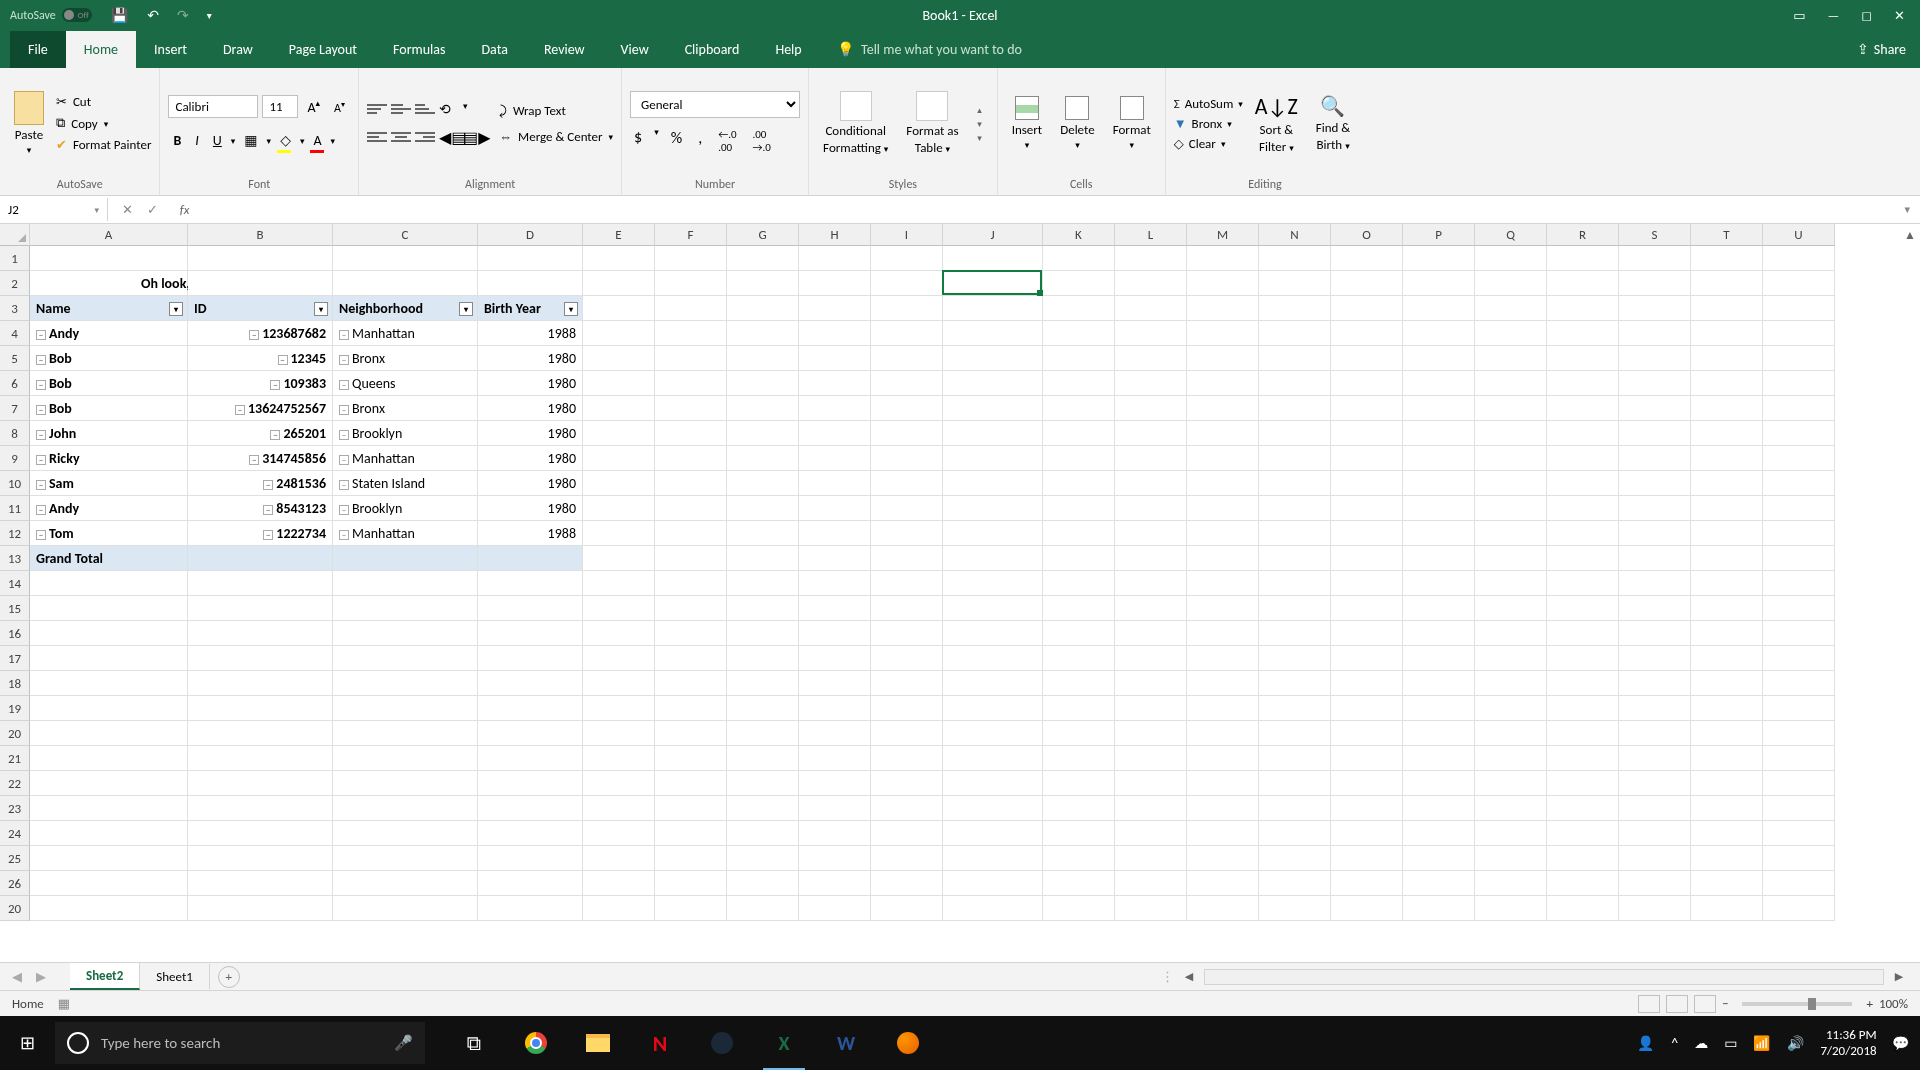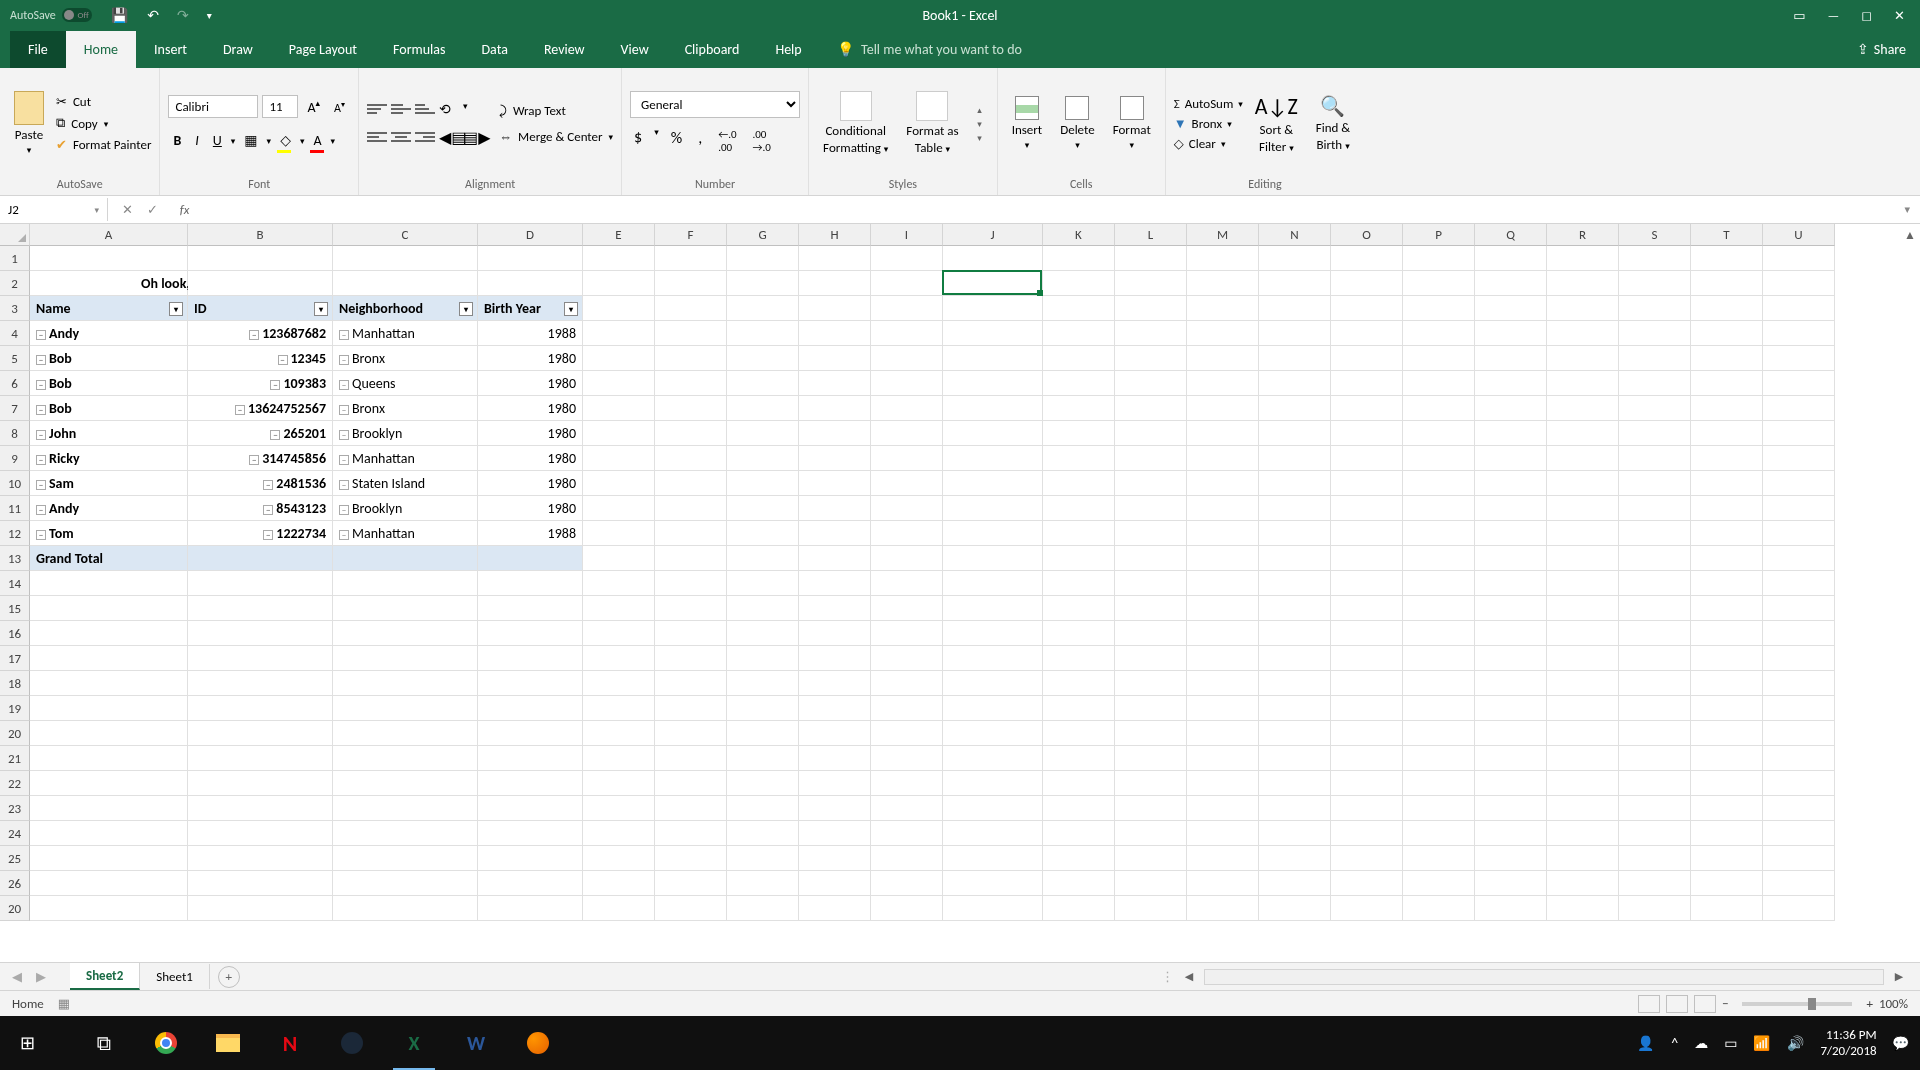--- a/index.html
+++ b/index.html
@@ -1123,20 +1123,25 @@
     <div class="vbtn"></div>
     <span>−</span>
     <div class="slider"></div>
     <span>+</span>
     <span>100%</span>
   </div>
 </div>
 
 <div class="taskbar">
   <div class="start">⊞</div>
+  <div class="search">
+    <span class="circ"></span>
+    <span>Type here to search</span>
+    <span style="margin-left:auto">🎤</span>
+  </div>
   <div class="tbicons">
     <div class="tbicon">⧉</div>
     <div class="tbicon">
         <span style="width:22px;height:22px;border-radius:50%;background:conic-gradient(#ea4335 0 120deg,#34a853 120deg 240deg,#fbbc05 240deg 360deg);display:inline-block;position:relative">
           <span style="position:absolute;inset:5px;background:#4285f4;border-radius:50%;border:2px solid #fff"></span>
         </span>
       </div>
     <div class="tbicon">
         <span style="width:24px;height:18px;background:#ffd867;border-top:4px solid #f8b84e;display:inline-block"></span>
       </div>

